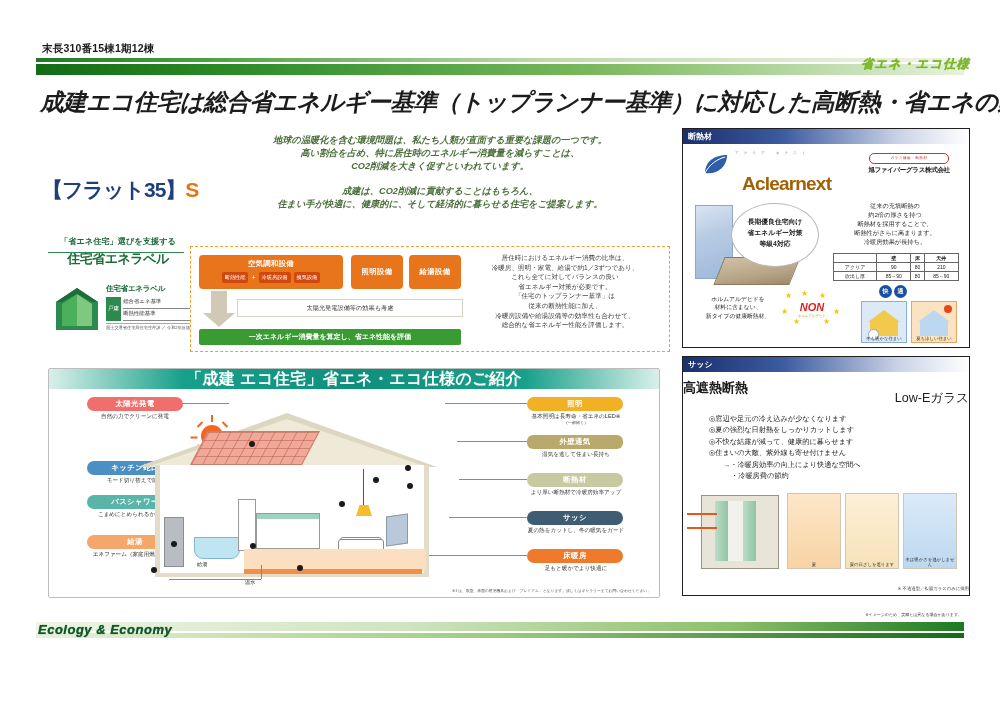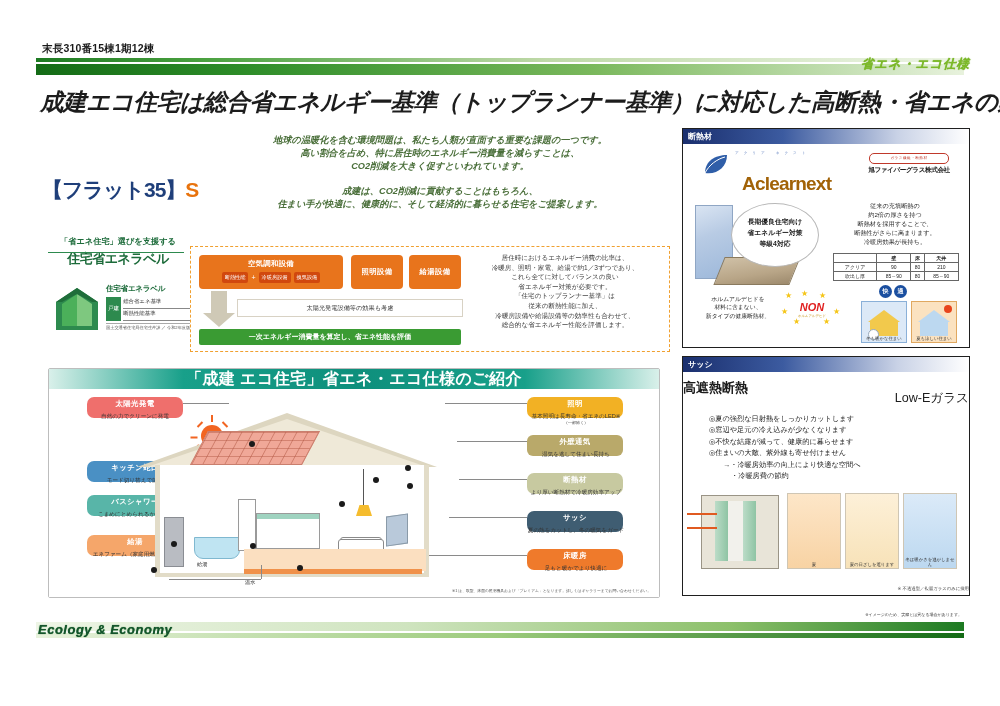--- a/index.html
+++ b/index.html
@@ -150,21 +150,21 @@
       font-size:4.4px;color:#444;}
 
   
   .hpanel{position:absolute;left:48px;top:368px;width:610px;height:228px;
       border:1.2px solid #bdbdbd;background:#fff;border-radius:2px;}
   .hp-head{position:absolute;left:0;top:0;width:100%;height:20px;
       background:linear-gradient(90deg,#d9f0ea 0%,#18a08a 22%,#0e8f7c 50%,#18a08a 78%,#d9f0ea 100%);
       color:#fff;font-size:16px;font-weight:bold;text-align:center;line-height:20px;letter-spacing:.4px;}
   .hp-body{position:absolute;left:0;top:20px;width:100%;height:208px;background:#fff;}
 
-  .pill{position:absolute;height:21px;border-radius:7px;color:#fff;font-size:7.4px;
+  .pill{position:absolute;height:14px;border-radius:7px;color:#fff;font-size:7.4px;
       font-weight:bold;text-align:center;line-height:13px;letter-spacing:.4px;}
   .cap{position:absolute;font-size:5.6px;color:#333;text-align:center;}
 
   .leadline{position:absolute;background:#8a8a8a;height:.8px;}
   .leadv{position:absolute;background:#8a8a8a;width:.8px;}
   .dot{position:absolute;width:6px;height:6px;border-radius:50%;background:#1a1a1a;}
 
   .sun{position:absolute;left:152px;top:36px;width:22px;height:22px;border-radius:50%;background:#f26522;}
   .ray{position:absolute;background:#f26522;width:2px;height:7px;}
   .house-shell{position:absolute;left:88px;top:24px;width:300px;height:160px;}
@@ -399,22 +399,22 @@
     </div>
   </div>
 
   <div class="rpanel rp-sash">
     <div class="rp-head">
       <span>サッシ</span>
     </div>
     <div class="sash-t1">高遮熱断熱</div>
     <div class="sash-t2">Low-Eガラス</div>
     <div class="sash-list">
+      <div>◎窓辺や足元の冷え込みが少なくなります</div>
       <div>◎夏の強烈な日射熱をしっかりカットします</div>
-      <div>◎窓辺や足元の冷え込みが少なくなります</div>
       <div>◎不快な結露が減って、健康的に暮らせます</div>
       <div>◎住まいの大敵、紫外線も寄せ付けません</div>
       <div class="ar">→・冷暖房効率の向上により快適な空間へ</div>
       <div class="ar2">・冷暖房費の節約</div>
     </div>
 
     <div class="glass">
       <div class="g-frame"></div>
       <div class="g-gap"></div>
       <div class="g-pane g-p1"></div>

